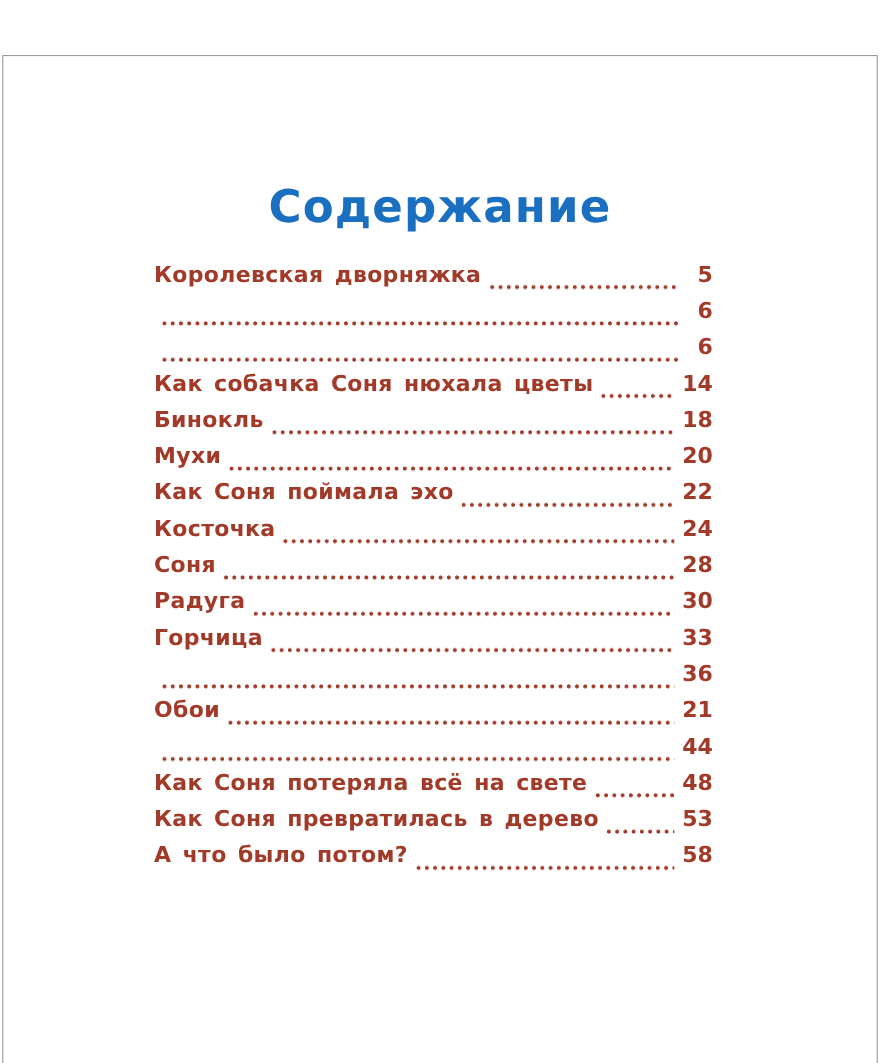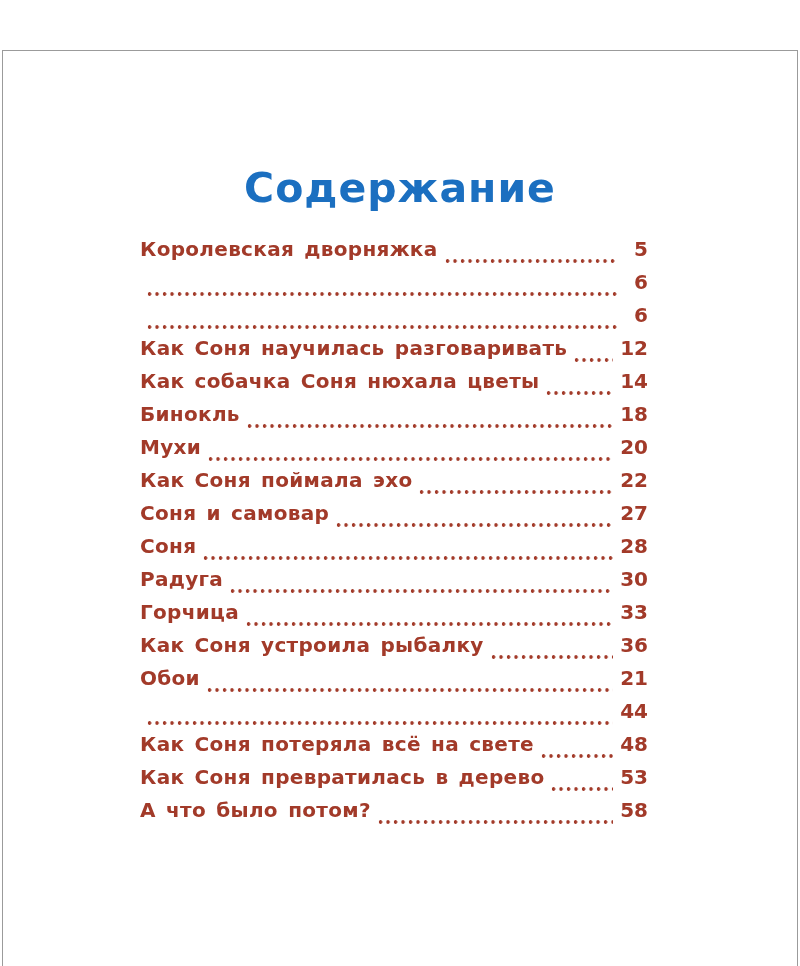--- a/index.html
+++ b/index.html
@@ -87,25 +87,20 @@
     <span class="dot-leader"></span>
     <span class="entry-page">6</span>
   </div>
 
 
   <div class="toc-row">
     <span class="dot-leader"></span>
     <span class="entry-page">6</span>
   </div>
 
-  <div class="toc-row">
-    <span class="entry-title">Как Соня научилась разговаривать</span>
-    <span class="dot-leader"></span>
-    <span class="entry-page">12</span>
-  </div>
 
   <div class="toc-row">
     <span class="entry-title">Как собачка Соня нюхала цветы</span>
     <span class="dot-leader"></span>
     <span class="entry-page">14</span>
   </div>
 
   <div class="toc-row">
     <span class="entry-title">Бинокль</span>
     <span class="dot-leader"></span>
@@ -117,47 +112,46 @@
     <span class="dot-leader"></span>
     <span class="entry-page">20</span>
   </div>
 
   <div class="toc-row">
     <span class="entry-title">Как Соня поймала эхо</span>
     <span class="dot-leader"></span>
     <span class="entry-page">22</span>
   </div>
 
+  <div class="toc-row">
+    <span class="entry-title">Косточка</span>
+    <span class="dot-leader"></span>
+    <span class="entry-page">24</span>
+  </div>
 
-  <div class="toc-row">
-    <span class="entry-title">Соня и самовар</span>
-    <span class="dot-leader"></span>
-    <span class="entry-page">27</span>
-  </div>
 
   <div class="toc-row">
     <span class="entry-title">Соня</span>
     <span class="dot-leader"></span>
     <span class="entry-page">28</span>
   </div>
 
   <div class="toc-row">
     <span class="entry-title">Радуга</span>
     <span class="dot-leader"></span>
     <span class="entry-page">30</span>
   </div>
 
   <div class="toc-row">
     <span class="entry-title">Горчица</span>
     <span class="dot-leader"></span>
     <span class="entry-page">33</span>
   </div>
 
   <div class="toc-row">
-    <span class="entry-title">Как Соня устроила рыбалку</span>
     <span class="dot-leader"></span>
     <span class="entry-page">36</span>
   </div>
 
   <div class="toc-row">
     <span class="entry-title">Обои</span>
     <span class="dot-leader"></span>
     <span class="entry-page">21</span>
   </div>
 

